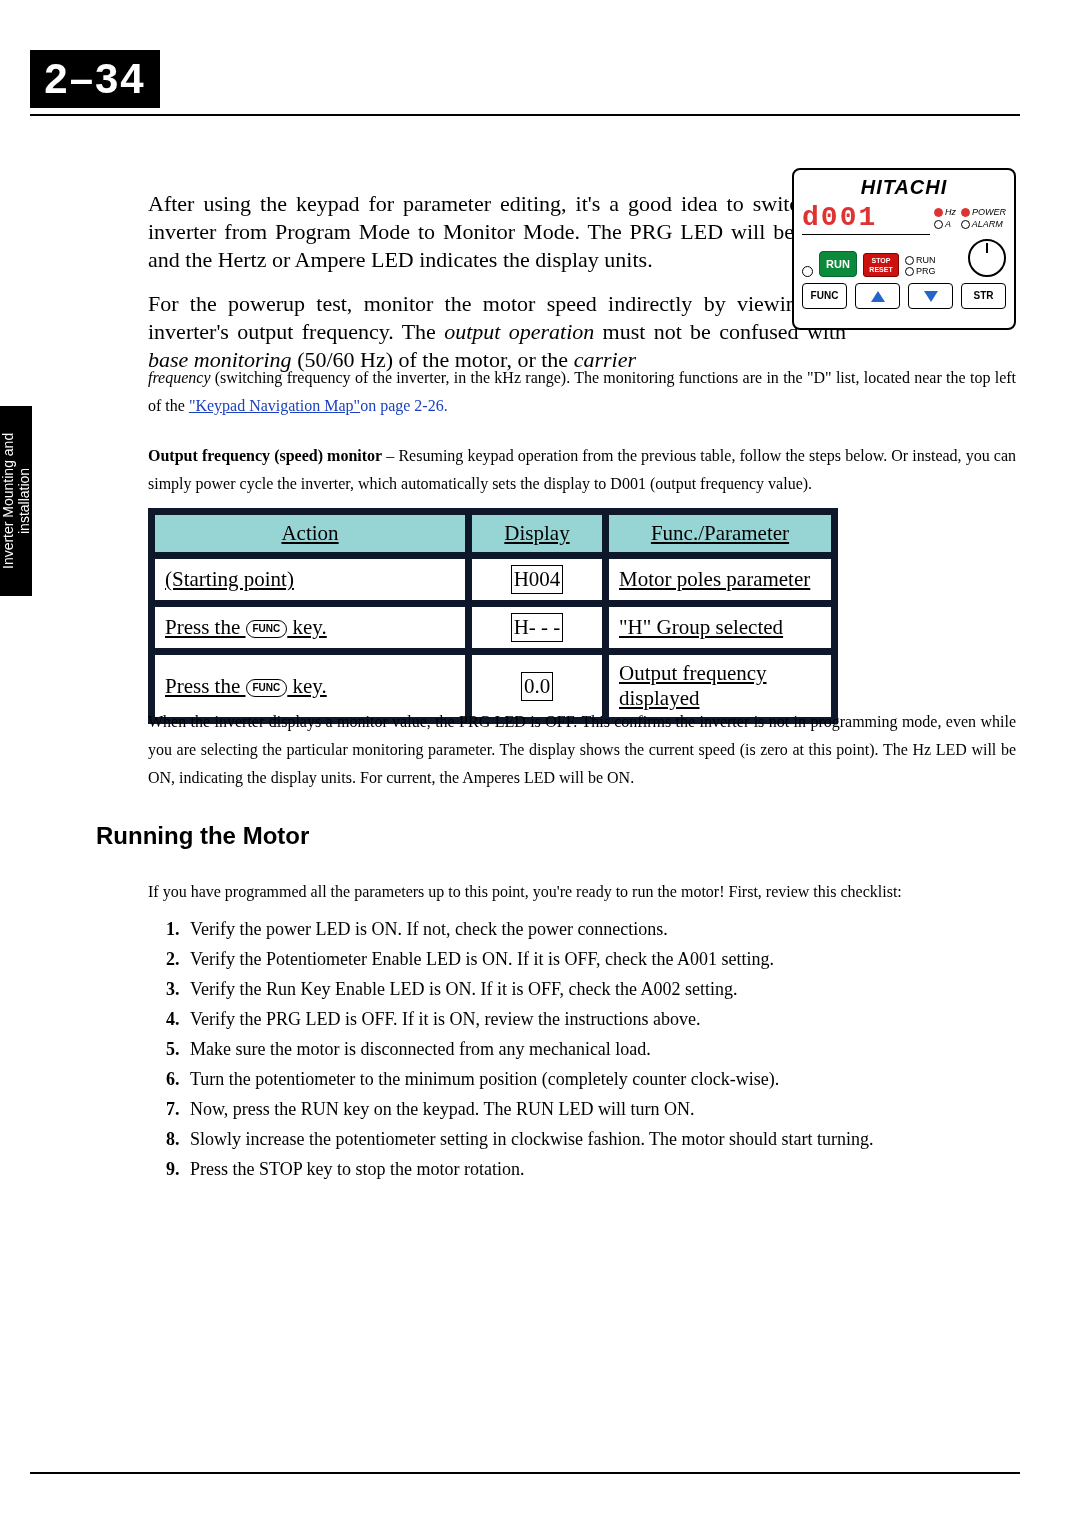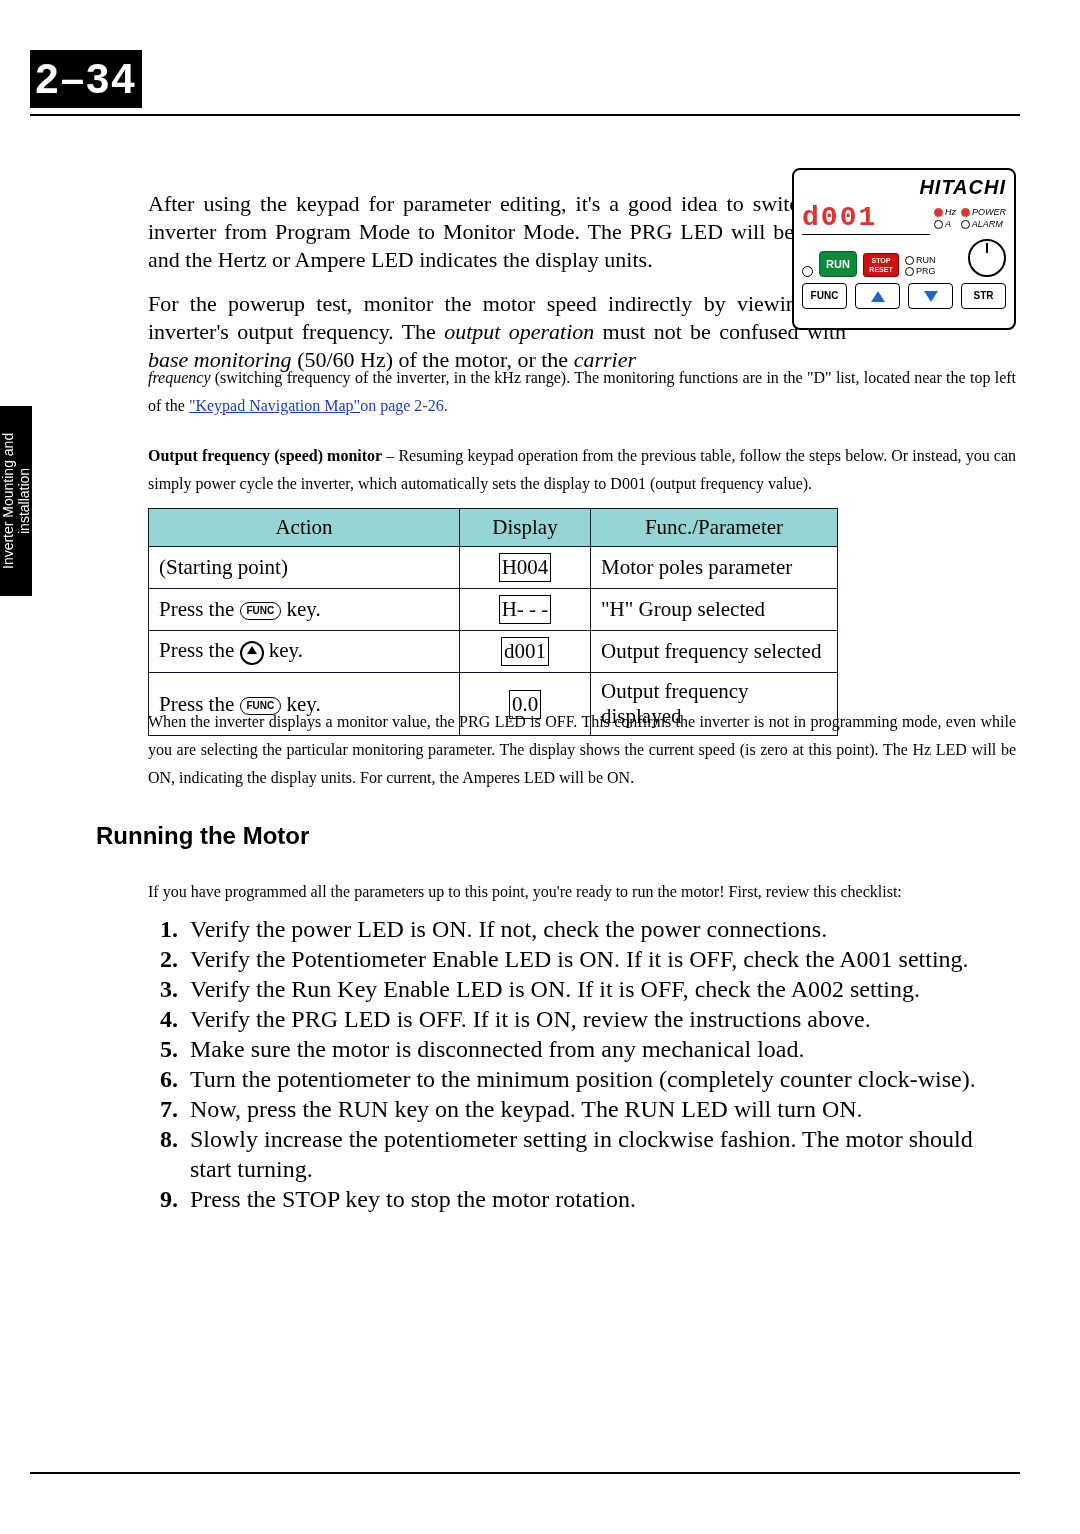--- a/index.html
+++ b/index.html
@@ -1,17 +1,17 @@
 <!DOCTYPE html>
 <html><head>
 <meta charset="utf-8">
 <style>
   html,body{margin:0;padding:0;background:#fff;font-family:'Century Schoolbook','Times New Roman',serif;color:#000;}
   .page{width:1080px;height:1534px;position:relative;box-sizing:border-box;}
-  .pgnum{position:absolute;left:30px;top:50px;width:112px;height:58px;background:#000;color:#fff;
+  .pgnum{position:absolute;left:30px;top:50px;width:130px;height:58px;background:#000;color:#fff;
          font:700 42px/58px 'Arial Black',sans-serif;letter-spacing:2px;text-align:center;}
   .hr-top{position:absolute;left:30px;right:60px;top:114px;border-top:2px solid #000;}
   .hr-bot{position:absolute;left:30px;right:60px;bottom:60px;border-top:2px solid #000;}
 
   .side-tab{position:absolute;left:0;top:406px;width:32px;height:190px;background:#000;color:#fff;
             font:14px/16px Arial,sans-serif;display:flex;align-items:center;justify-content:center;}
   .side-tab span{writing-mode:vertical-rl;transform:rotate(180deg);text-align:center;}
 
   h3{font:700 24px/28px Arial,sans-serif;margin:0;}
   .h3a{position:absolute;left:96px;top:128px;}
@@ -25,21 +25,21 @@
   .p3{top:426px;}
   .p4{top:692px;}
   .p5{top:862px;}
   .it{font-style:italic;}
   a.link{color:#1a3fbf;text-decoration:underline;}
 
   
   .keypad{position:absolute;right:64px;top:168px;width:224px;height:162px;
           border:2px solid #000;border-radius:8px;box-sizing:border-box;background:#fff;
           padding:6px 8px 8px 8px;font-family:Arial,sans-serif;}
-  .brand{text-align:right;font:italic 700 20px/22px Arial;letter-spacing:1px;}
+  .brand{text-align:center;font:italic 700 20px/22px Arial;letter-spacing:1px;}
   .lcd-row{display:flex;align-items:center;margin-top:2px;}
   .lcd{height:32px;flex:1 1 auto;border-bottom:1px solid #000;display:flex;align-items:flex-end;gap:2px;padding-bottom:2px;}
   .seg{display:inline-block;font:28px/28px 'Courier New',monospace;font-weight:700;color:#d33;}
   .led-col{width:72px;font:9px/12px Arial;margin-left:4px;}
   .led-col div{white-space:nowrap;font-style:italic;}
   .dot{display:inline-block;width:7px;height:7px;border:1px solid #000;border-radius:50%;vertical-align:middle;margin-right:2px;}
   .dot.on{background:#d33;border-color:#d33;}
   .mrow{display:flex;align-items:flex-end;margin-top:4px;gap:6px;}
   .run{width:36px;height:24px;border:1px solid #063;border-radius:4px;background:#0a8a3a;color:#fff;
        font:700 11px/24px Arial;text-align:center;}
@@ -51,32 +51,32 @@
   .pot::before{content:'';position:absolute;left:50%;top:2px;width:2px;height:10px;background:#000;transform:translateX(-50%);}
   .btnrow{display:flex;gap:8px;margin-top:6px;}
   .kbtn{flex:1;height:24px;border:1.5px solid #000;border-radius:4px;display:flex;align-items:center;justify-content:center;
         font:700 10px/10px Arial;}
   .tri{width:0;height:0;border-left:7px solid transparent;border-right:7px solid transparent;}
   .tri.up{border-bottom:11px solid #2266cc;}
   .tri.dn{border-top:11px solid #2266cc;}
 
   
   table.tbl{position:absolute;left:148px;right:64px;top:508px;border-collapse:collapse;width:690px;}
-  table.tbl th,table.tbl td{border:1px solid #0f172a;font-size:21px;padding:6px 10px;vertical-align:middle;}
+  table.tbl th,table.tbl td{border:7px solid #0f172a;font-size:21px;padding:6px 10px;vertical-align:middle;text-decoration:underline;}
   table.tbl th{background:#97d5d5;font-weight:400;text-align:center;}
   table.tbl td.act{width:290px;}
   table.tbl td.dsp{width:110px;text-align:center;}
   .disp-box{display:inline-block;border:1px solid #000;padding:1px 2px;font-family:'Times New Roman',serif;}
   .minibtn{display:inline-block;border:1.5px solid #000;border-radius:10px;padding:0 6px;font:700 10px/16px Arial;vertical-align:middle;}
   .minicirc{display:inline-block;width:20px;height:20px;border:2px solid #000;border-radius:50%;vertical-align:middle;position:relative;}
   .minicirc::after{content:'';position:absolute;left:50%;top:3px;transform:translateX(-50%);
                    width:0;height:0;border-left:5px solid transparent;border-right:5px solid transparent;border-bottom:8px solid #000;}
 
   
-  ol.chk{position:absolute;left:148px;right:64px;top:914px;margin:0;padding-left:36px;font-size:24px;line-height:30px;}
+  ol.chk{position:absolute;left:148px;right:64px;top:914px;margin:0;padding-left:36px;font-size:18px;line-height:30px;}
   ol.chk li{padding-left:6px;}
   ol.chk li::marker{font-weight:700;}
 </style>
 </head>
 <body>
 
 <div class="page">
 
   <div class="pgnum">2–34</div>
   <div class="hr-top"></div>
@@ -154,25 +154,20 @@
           <td class="act">(Starting point)</td>
           <td class="dsp"><span class="disp-box">H004</span></td>
           <td>Motor poles parameter</td>
         </tr>
         <tr>
           <td class="act">Press the <span class="minibtn">FUNC</span> key.</td>
           <td class="dsp"><span class="disp-box">H- - -</span></td>
           <td>"H" Group selected</td>
         </tr>
         <tr>
-          <td class="act">Press the <span class="minicirc"></span> key.</td>
-          <td class="dsp"><span class="disp-box">d001</span></td>
-          <td>Output frequency selected</td>
-        </tr>
-        <tr>
           <td class="act">Press the <span class="minibtn">FUNC</span> key.</td>
           <td class="dsp"><span class="disp-box">0.0</span></td>
           <td>Output frequency displayed</td>
         </tr>
       </tbody>
   </table>
 
   <p class="full p4">When the inverter displays a monitor value, the PRG LED is OFF. This confirms the inverter is not in programming mode, even while you are selecting the particular monitoring parameter. The display shows the current speed (is zero at this point). The Hz LED will be ON, indicating the display units. For current, the Amperes LED will be ON.</p>
 
   <h3 class="h3b">Running the Motor</h3>

